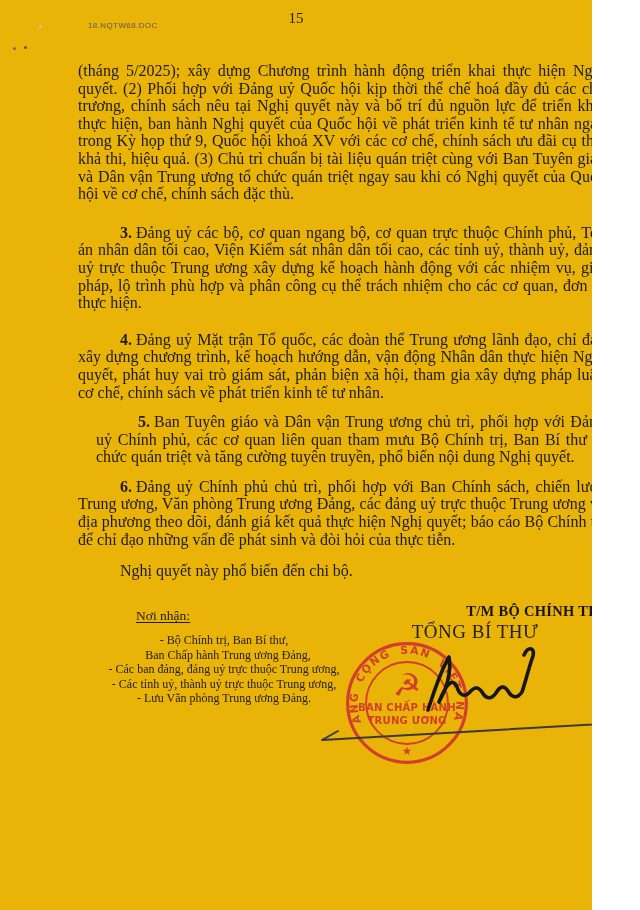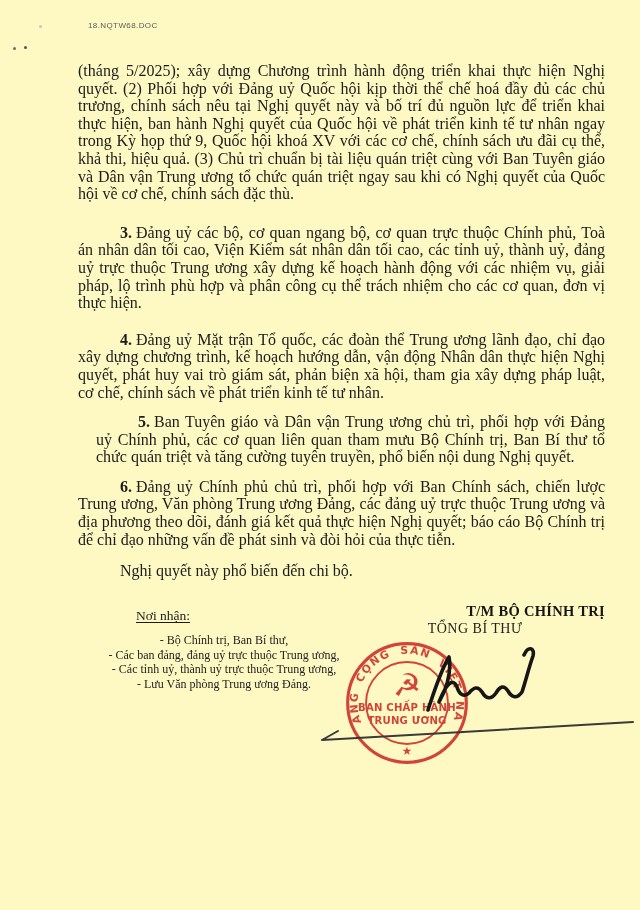--- a/index.html
+++ b/index.html
@@ -1,17 +1,17 @@
 <!DOCTYPE html>
 <html><head>
 <meta charset="utf-8">
 <style>
   html,body{margin:0;padding:0;background:#ffffff;}
   .page{
-    position:relative;width:640px;height:910px;background:#fef9c3;overflow:hidden;
+    position:relative;width:592px;height:910px;background:#eab308;overflow:hidden;
     font-family:"Liberation Serif","DejaVu Serif",serif;color:#1c1c1c;
   }
   .speck{position:absolute;border-radius:50%;}
   .doc-code{
     position:absolute;left:88px;top:21px;font-family:"Liberation Sans","DejaVu Sans",sans-serif;
     font-size:8px;color:#5a5a5a;letter-spacing:.4px;
   }
   .page-number{
     position:absolute;left:0;top:10px;width:100%;text-align:center;
     font-size:15px;color:#222;
@@ -39,21 +39,21 @@
   }
   .recip-line{white-space:nowrap;}
   .recip-line.cont{padding-left:8px;}
 
   .authority{
     position:absolute;left:345px;top:603px;width:260px;text-align:right;
     font-size:14.5px;font-weight:bold;letter-spacing:.3px;color:#151515;
   }
   .sign-title{
     position:absolute;left:345px;top:621px;width:260px;text-align:center;
-    font-size:14px;letter-spacing:.5px;color:#222;
+    font-size:19px;letter-spacing:.5px;color:#222;
   }
   .signer{
     position:absolute;left:380px;top:762px;width:200px;text-align:center;
     font-size:14.5px;font-weight:bold;letter-spacing:.5px;color:#151515;
   }
 
   .stamp{position:absolute;left:344px;top:640px;width:126px;height:126px;opacity:.93;}
   .stamp .ring{fill:none;stroke:#cf3730;}
   .stamp text{fill:#cf3730;font-family:"DejaVu Sans","Liberation Sans",sans-serif;font-weight:bold;}
   .rim-text{font-size:10.3px;letter-spacing:1.4px;word-spacing:4px;}
@@ -69,34 +69,36 @@
 </head>
 <body>
 
 <div class="page">
 
   <div class="speck" style="left:13px;top:47px;width:3px;height:3px;background:#6f6f6f;"></div>
   <div class="speck" style="left:24px;top:46px;width:3px;height:3px;background:#555555;"></div>
   <div class="speck" style="left:39px;top:25px;width:3px;height:3px;background:#c4c4c4;"></div>
 
   <div class="doc-code">18.NQTW68.DOC</div>
+  <div class="page-number">15</div>
 
   <div class="body-text">
     <p class="para"><span>(tháng 5/2025); xây dựng Chương trình hành động triển khai thực hiện Nghị quyết. (2) Phối hợp với Đảng uỷ Quốc hội kịp thời thể chế hoá đầy đủ các chủ trương, chính sách nêu tại Nghị quyết này và bố trí đủ nguồn lực để triển khai thực hiện, ban hành Nghị quyết của Quốc hội về phát triển kinh tế tư nhân ngay trong Kỳ họp thứ 9, Quốc hội khoá XV với các cơ chế, chính sách ưu đãi cụ thể, khả thi, hiệu quả. (3) Chủ trì chuẩn bị tài liệu quán triệt cùng với Ban Tuyên giáo và Dân vận Trung ương tổ chức quán triệt ngay sau khi có Nghị quyết của Quốc hội về cơ chế, chính sách đặc thù.</span></p>
     <p class="para num m-p3"><span class="pnum">3.</span><span>Đảng uỷ các bộ, cơ quan ngang bộ, cơ quan trực thuộc Chính phủ, Toà án nhân dân tối cao, Viện Kiểm sát nhân dân tối cao, các tỉnh uỷ, thành uỷ, đảng uỷ trực thuộc Trung ương xây dựng kế hoạch hành động với các nhiệm vụ, giải pháp, lộ trình phù hợp và phân công cụ thể trách nhiệm cho các cơ quan, đơn vị thực hiện.</span></p>
     <p class="para num m-p4"><span class="pnum">4.</span><span>Đảng uỷ Mặt trận Tổ quốc, các đoàn thể Trung ương lãnh đạo, chỉ đạo xây dựng chương trình, kế hoạch hướng dẫn, vận động Nhân dân thực hiện Nghị quyết, phát huy vai trò giám sát, phản biện xã hội, tham gia xây dựng pháp luật, cơ chế, chính sách về phát triển kinh tế tư nhân.</span></p>
     <p class="para num m-p5"><span class="pnum">5.</span><span>Ban Tuyên giáo và Dân vận Trung ương chủ trì, phối hợp với Đảng uỷ Chính phủ, các cơ quan liên quan tham mưu Bộ Chính trị, Ban Bí thư tổ chức quán triệt và tăng cường tuyên truyền, phổ biến nội dung Nghị quyết.</span></p>
     <p class="para num m-p6"><span class="pnum">6.</span><span>Đảng uỷ Chính phủ chủ trì, phối hợp với Ban Chính sách, chiến lược Trung ương, Văn phòng Trung ương Đảng, các đảng uỷ trực thuộc Trung ương và địa phương theo dõi, đánh giá kết quả thực hiện Nghị quyết; báo cáo Bộ Chính trị để chỉ đạo những vấn đề phát sinh và đòi hỏi của thực tiễn.</span></p>
     <p class="para closing m-close"><span>Nghị quyết này phổ biến đến chi bộ.</span></p>
   </div>
 
   <div class="recip-heading"><span>Nơi nhận:</span></div>
 
   <div class="recipients">
     <div class="recip-line">- Bộ Chính trị, Ban Bí thư,</div>
+    <div class="recip-line cont">Ban Chấp hành Trung ương Đảng,</div>
     <div class="recip-line">- Các ban đảng, đảng uỷ trực thuộc Trung ương,</div>
     <div class="recip-line">- Các tỉnh uỷ, thành uỷ trực thuộc Trung ương,</div>
     <div class="recip-line">- Lưu Văn phòng Trung ương Đảng.</div>
   </div>
 
   <div class="authority">T/M BỘ CHÍNH TRỊ</div>
   <div class="sign-title">TỔNG BÍ THƯ</div>
 
   <svg class="stamp" viewBox="0 0 120 120">
     <circle class="ring" cx="60" cy="60" r="56.5" stroke-width="3"></circle>

